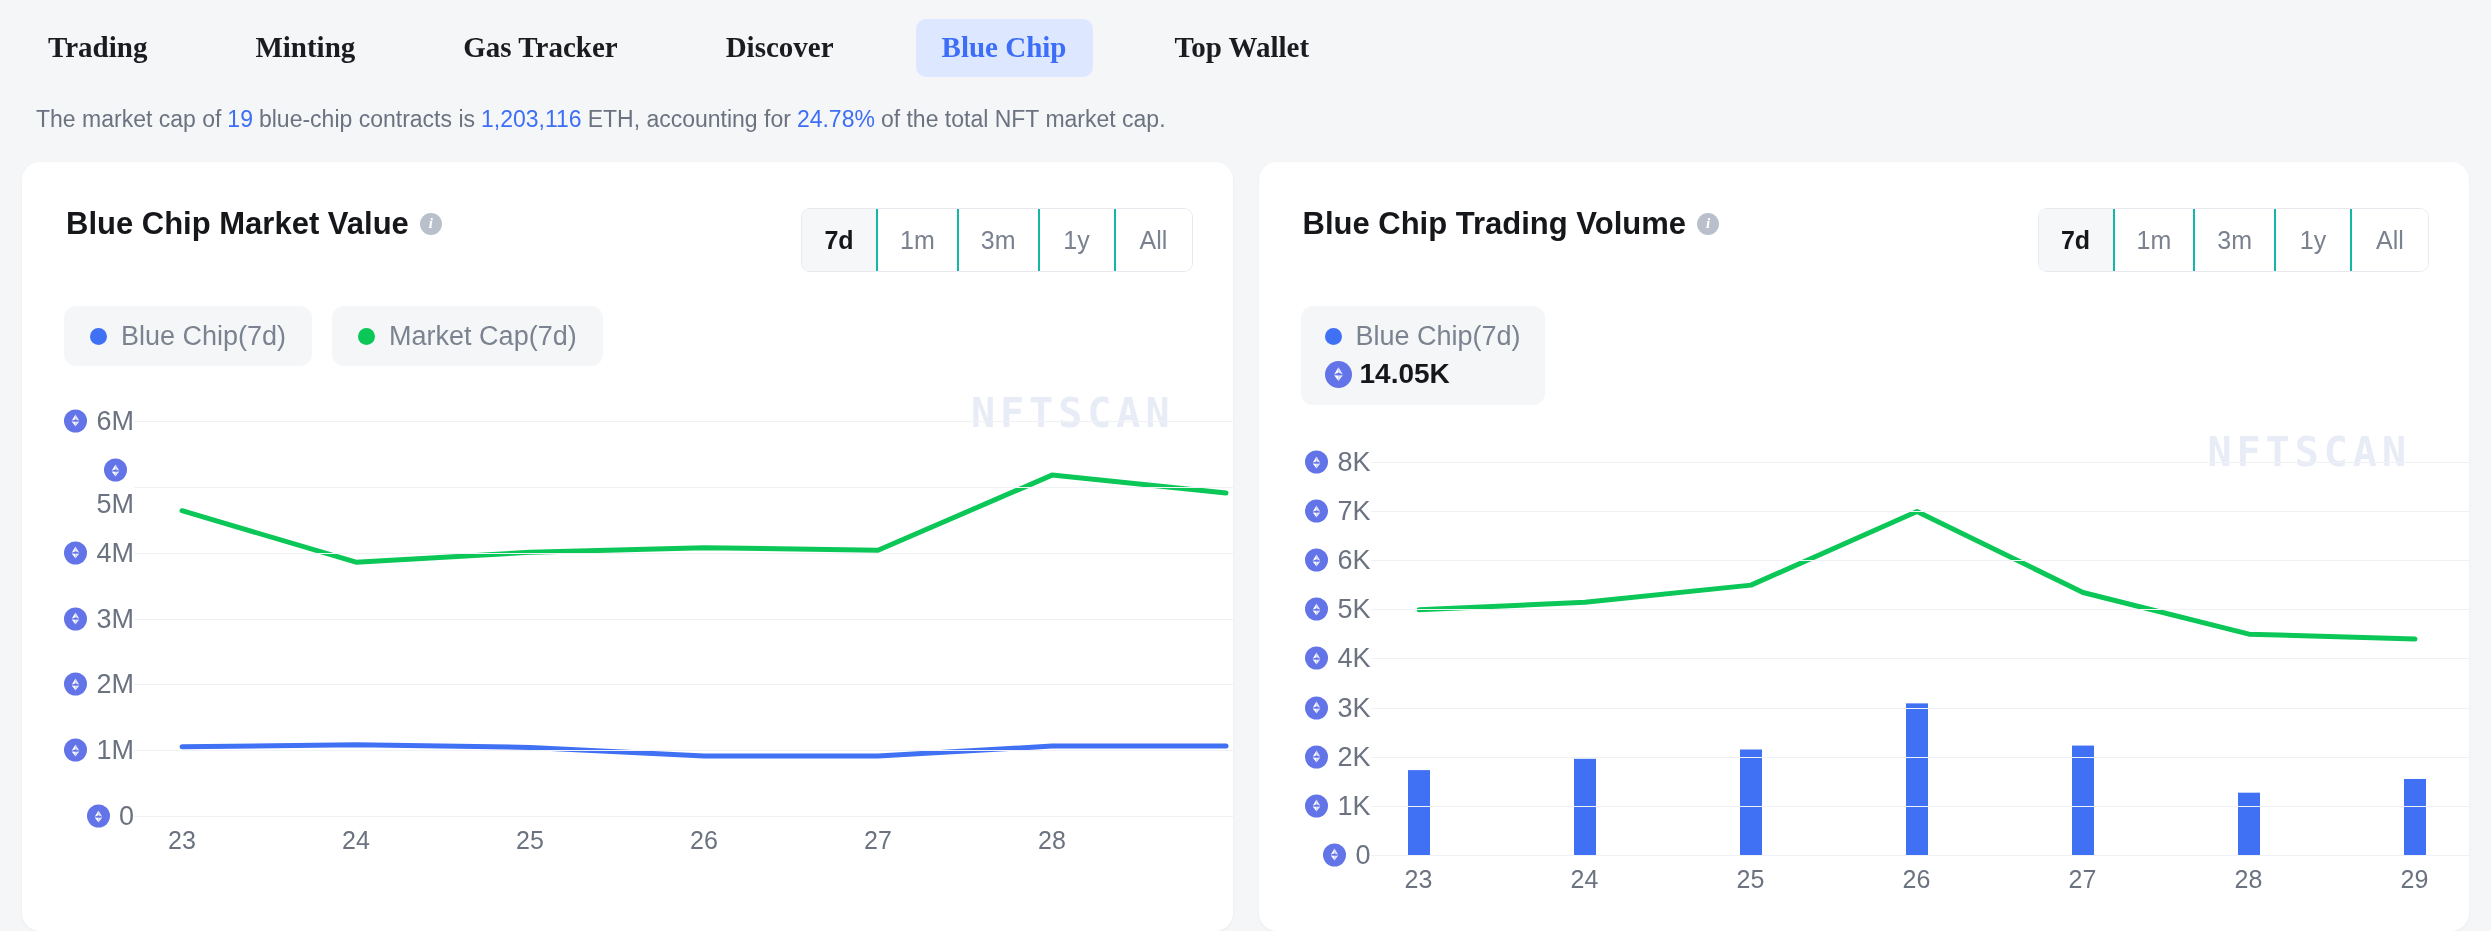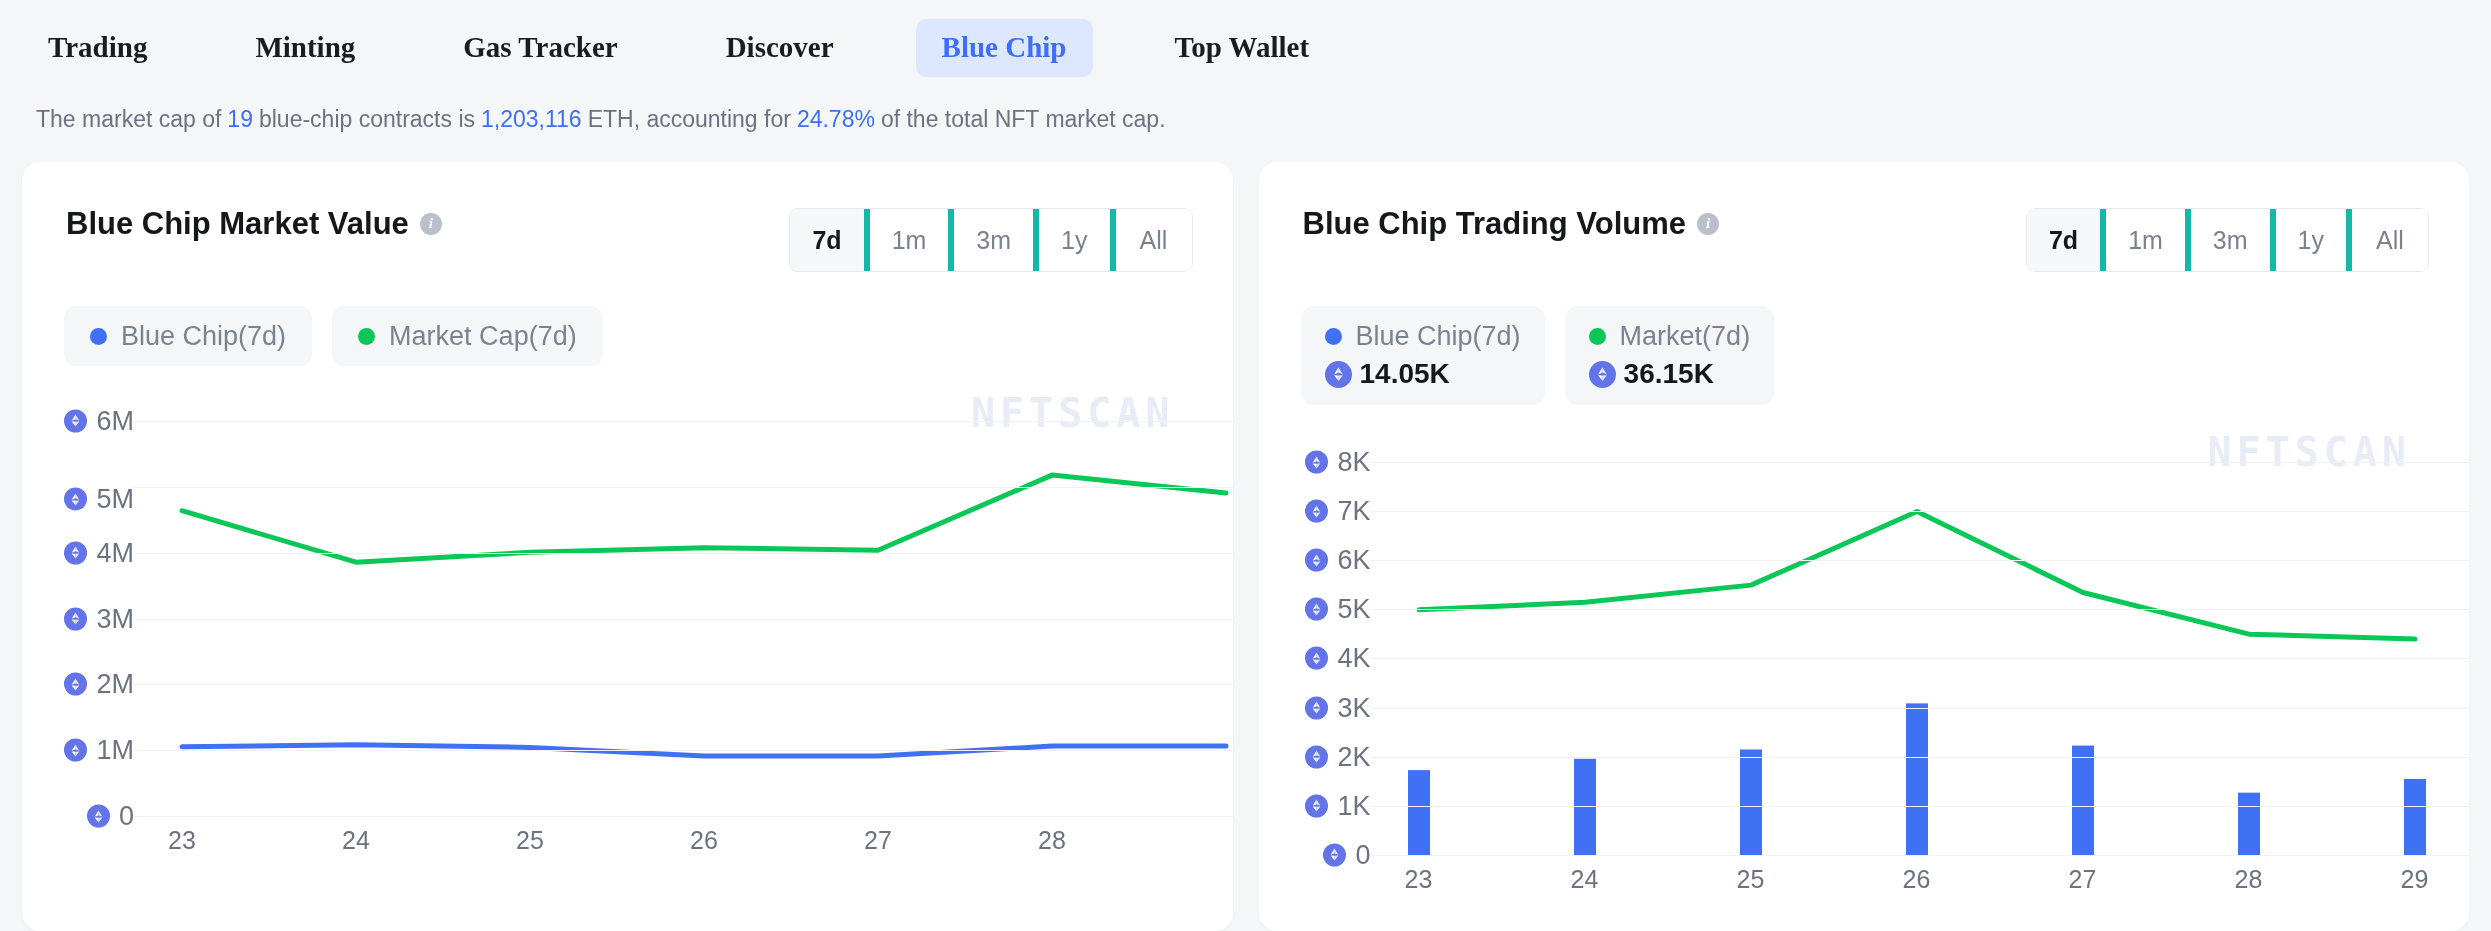--- a/index.html
+++ b/index.html
@@ -108,21 +108,21 @@
   .range button {
     border: none;
     background: #fff;
     font-family: "Liberation Sans", sans-serif;
     font-size: 25px;
     color: #7a818f;
     padding: 0 22px;
     height: 62px;
     min-width: 76px;
     cursor: pointer;
-    border-right: 6px solid #14b8a6;
+    border-right: 2px solid #14b8a6;
     line-height: 1;
   }
   .range button:last-child { border-right: none; }
   .range button.active {
     background: #f6f7f9;
     color: #15171a;
     font-weight: bold;
   }
 
   
@@ -324,21 +324,21 @@
             <span class="eth eth-sm">
               <svg viewBox="0 0 24 24" width="13" height="16">
                 <path d="M12 1 L12 9.5 L19 12.6 Z" fill="#ffffff" opacity="0.82"></path>
                 <path d="M12 1 L5 12.6 L12 9.5 Z" fill="#ffffff"></path>
                 <path d="M12 14.2 L12 23 L19 14 Z" fill="#ffffff" opacity="0.82"></path>
                 <path d="M12 23 L12 14.2 L5 14 Z" fill="#ffffff"></path>
               </svg>
             </span>
             <span>4M</span>
           </div>
-          <div class="ytick" style="top: 123px;">
+          <div class="ytick" style="top: 112px; flex-direction: column;">
             <span class="eth eth-sm">
               <svg viewBox="0 0 24 24" width="13" height="16">
                 <path d="M12 1 L12 9.5 L19 12.6 Z" fill="#ffffff" opacity="0.82"></path>
                 <path d="M12 1 L5 12.6 L12 9.5 Z" fill="#ffffff"></path>
                 <path d="M12 14.2 L12 23 L19 14 Z" fill="#ffffff" opacity="0.82"></path>
                 <path d="M12 23 L12 14.2 L5 14 Z" fill="#ffffff"></path>
               </svg>
             </span>
             <span>5M</span>
           </div>
@@ -401,37 +401,20 @@
           <div class="legend-val">
             <span class="eth">
               <svg viewBox="0 0 24 24" width="15" height="18">
                 <path d="M12 1 L12 9.5 L19 12.6 Z" fill="#ffffff" opacity="0.82"></path>
                 <path d="M12 1 L5 12.6 L12 9.5 Z" fill="#ffffff"></path>
                 <path d="M12 14.2 L12 23 L19 14 Z" fill="#ffffff" opacity="0.82"></path>
                 <path d="M12 23 L12 14.2 L5 14 Z" fill="#ffffff"></path>
               </svg>
             </span>
             <span>14.05K</span>
-          </div>
-        </div>
-        <div class="legend-chip">
-          <div class="legend-top">
-            <span class="dot" style="background: rgb(11, 199, 87);"></span>
-            <span class="legend-name">Market(7d)</span>
-          </div>
-          <div class="legend-val">
-            <span class="eth">
-              <svg viewBox="0 0 24 24" width="15" height="18">
-                <path d="M12 1 L12 9.5 L19 12.6 Z" fill="#ffffff" opacity="0.82"></path>
-                <path d="M12 1 L5 12.6 L12 9.5 Z" fill="#ffffff"></path>
-                <path d="M12 14.2 L12 23 L19 14 Z" fill="#ffffff" opacity="0.82"></path>
-                <path d="M12 23 L12 14.2 L5 14 Z" fill="#ffffff"></path>
-              </svg>
-            </span>
-            <span>36.15K</span>
           </div>
         </div>
       </div>
     <div class="plot">
       <div class="watermark">NFTSCAN</div>
       <div class="axis-y">
           <div class="ytick" style="top: 440px;">
             <span class="eth eth-sm">
               <svg viewBox="0 0 24 24" width="13" height="16">
                 <path d="M12 1 L12 9.5 L19 12.6 Z" fill="#ffffff" opacity="0.82"></path>

